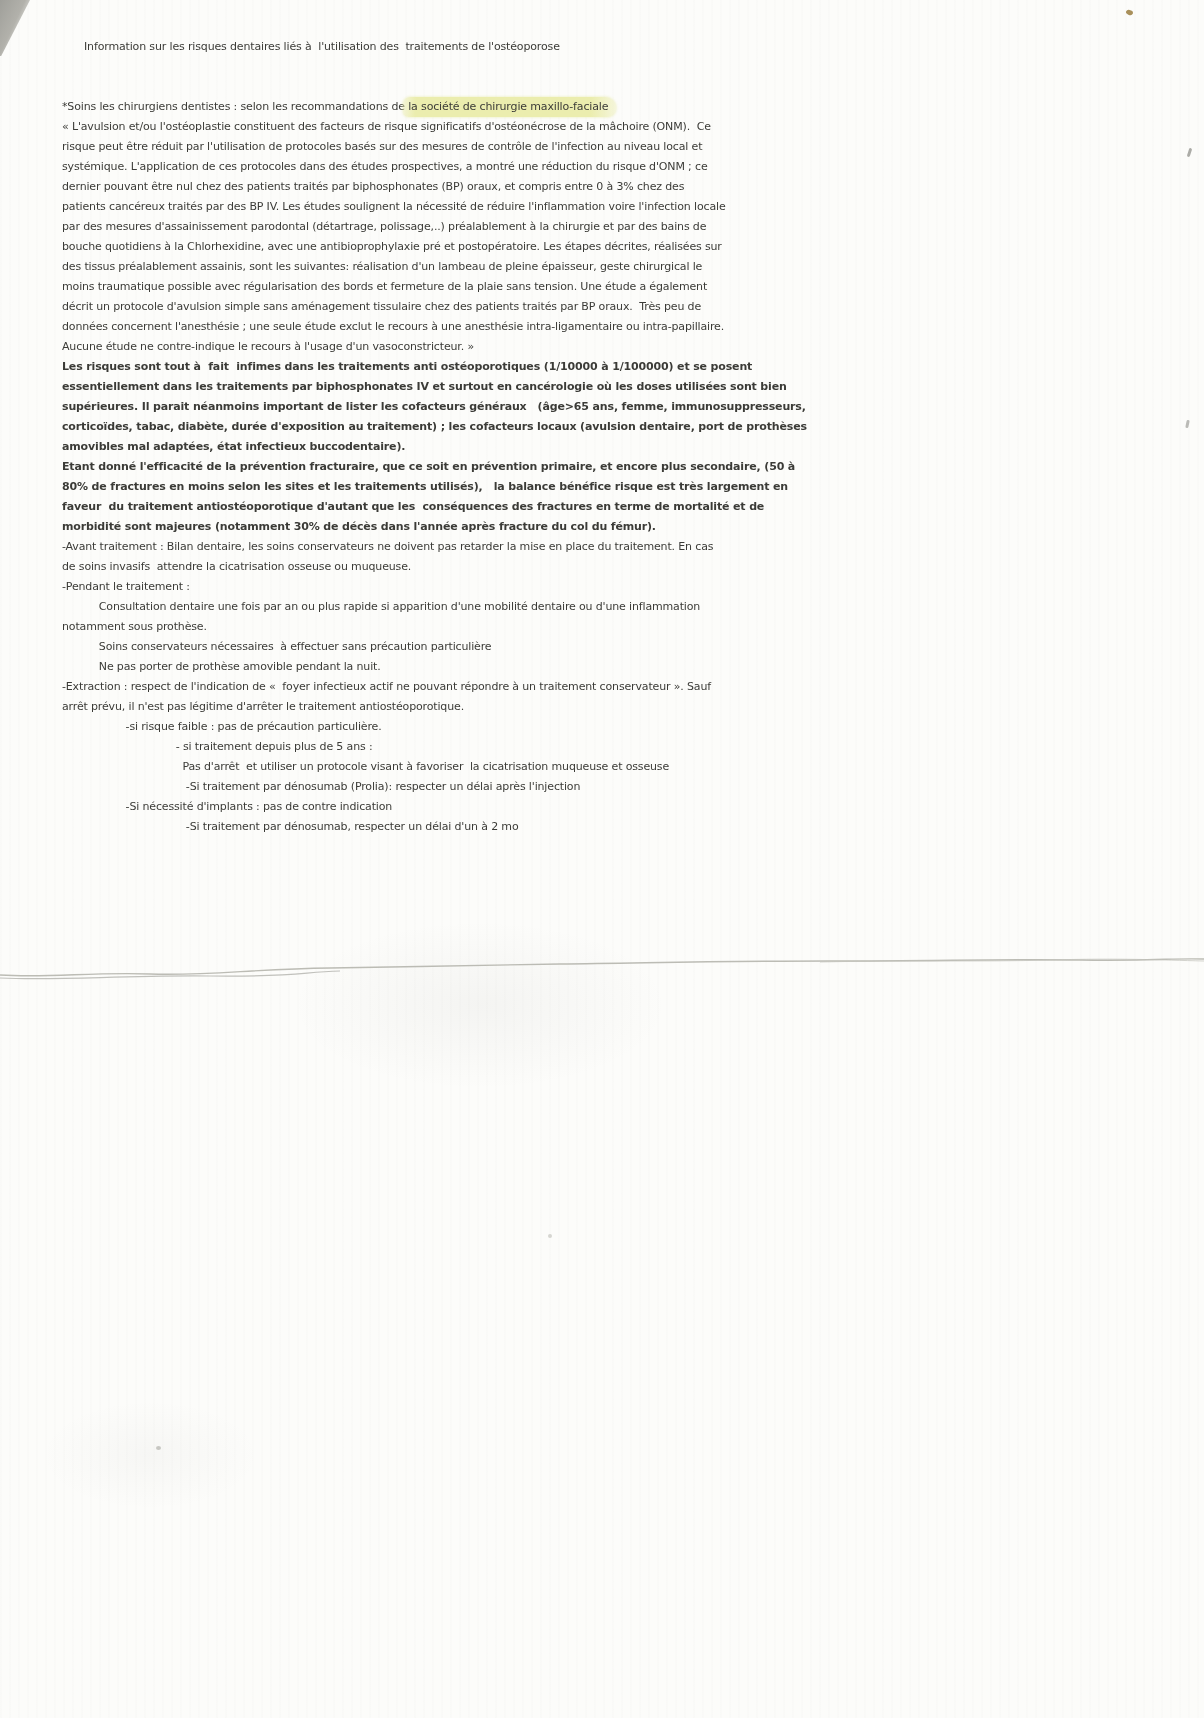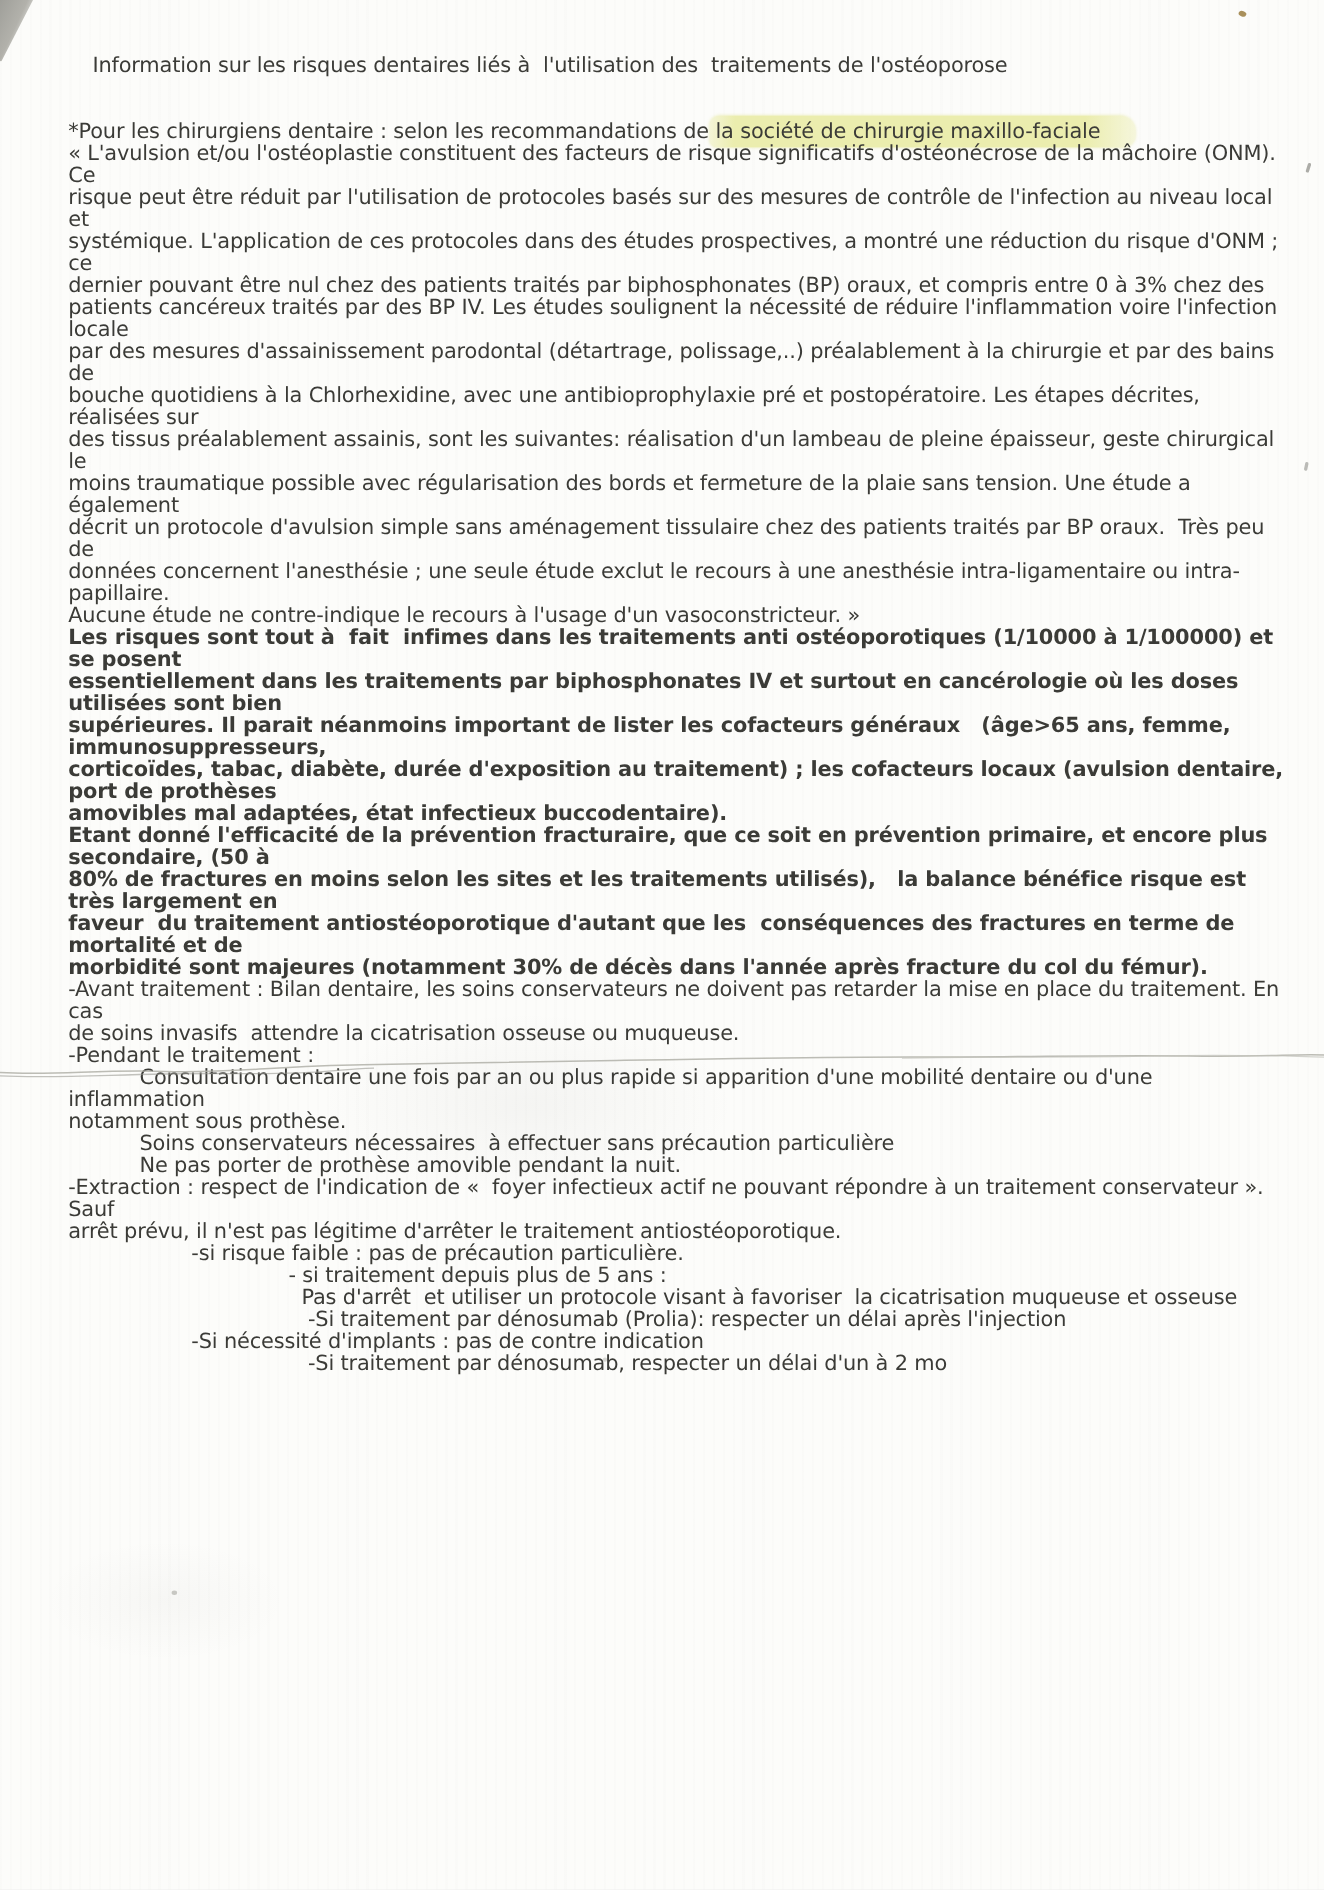--- a/index.html
+++ b/index.html
@@ -15,41 +15,41 @@
     margin:0 auto;
     background:
       repeating-linear-gradient(90deg, rgba(60,60,55,0.012) 0 2px, rgba(0,0,0,0) 2px 9px),
       var(--paper-color);
     overflow:hidden;
     font-family:"DejaVu Sans","Liberation Sans",sans-serif;
     color:var(--ink-color);
   }
   .doc{
     position:absolute;
-    left:62px;top:15px;
+    left:62px;top:3px;
     width:1112px;
-    font-size:19px;
+    font-size:11px;
     line-height:20px;
     letter-spacing:-0.15px;
   }
   .doc p{margin:0;}
   .para,.title,.heading,.heading2{white-space:pre-wrap;}
   .title{margin:-6px 0 0 22px;}
   .heading{margin-top:22px;}
   .quote{margin-top:26px;}
   .risks{margin-top:44px;font-weight:bold;}
   .heading2{margin-top:42px;}
   .practice{margin-top:28px;}
   .hl{
     background:linear-gradient(92deg,
       rgba(235,237,174,0.45) 0%,
       var(--highlight-color) 6%,
       var(--highlight-color) 88%,
       rgba(235,237,174,0.4) 100%);
-    padding:3px 32px 4px 5px;
+    padding:3px 8px 4px 5px;
     margin-left:-5px;
     border-radius:9px 14px 11px 7px;
     box-shadow:0 0 3px rgba(230,232,160,0.8);
   }
   
   .corner-wedge{
     position:absolute;left:0;top:0;
     width:30px;height:56px;
     background:linear-gradient(115deg,#8f8f89 0%,#a5a49d 45%,rgba(165,164,157,0) 78%);
     clip-path:polygon(0 0,100% 0,4% 100%,0 100%);
@@ -81,21 +81,21 @@
   <div class="speck speck-5"></div>
   <div class="smudge smudge-1"></div>
   <div class="smudge smudge-2"></div>
 
   <div class="doc">
 
     <div class="title">
       <p>Information sur les risques dentaires liés à  l'utilisation des  traitements de l'ostéoporose</p>
     </div>
 
-    <p class="heading"><span>*Pour les chirurgiens dentaire : selon les recommandations de </span><span class="hl">la société de chirurgie maxillo-faciale</span></p>
+    <p class="heading"><span>*Soins les chirurgiens dentistes : selon les recommandations de </span><span class="hl">la société de chirurgie maxillo-faciale</span></p>
 
     <p class="para quote">« L'avulsion et/ou l'ostéoplastie constituent des facteurs de risque significatifs d'ostéonécrose de la mâchoire (ONM).  Ce
 risque peut être réduit par l'utilisation de protocoles basés sur des mesures de contrôle de l'infection au niveau local et
 systémique. L'application de ces protocoles dans des études prospectives, a montré une réduction du risque d'ONM ; ce
 dernier pouvant être nul chez des patients traités par biphosphonates (BP) oraux, et compris entre 0 à 3% chez des
 patients cancéreux traités par des BP IV. Les études soulignent la nécessité de réduire l'inflammation voire l'infection locale
 par des mesures d'assainissement parodontal (détartrage, polissage,..) préalablement à la chirurgie et par des bains de
 bouche quotidiens à la Chlorhexidine, avec une antibioprophylaxie pré et postopératoire. Les étapes décrites, réalisées sur
 des tissus préalablement assainis, sont les suivantes: réalisation d'un lambeau de pleine épaisseur, geste chirurgical le
 moins traumatique possible avec régularisation des bords et fermeture de la plaie sans tension. Une étude a également

